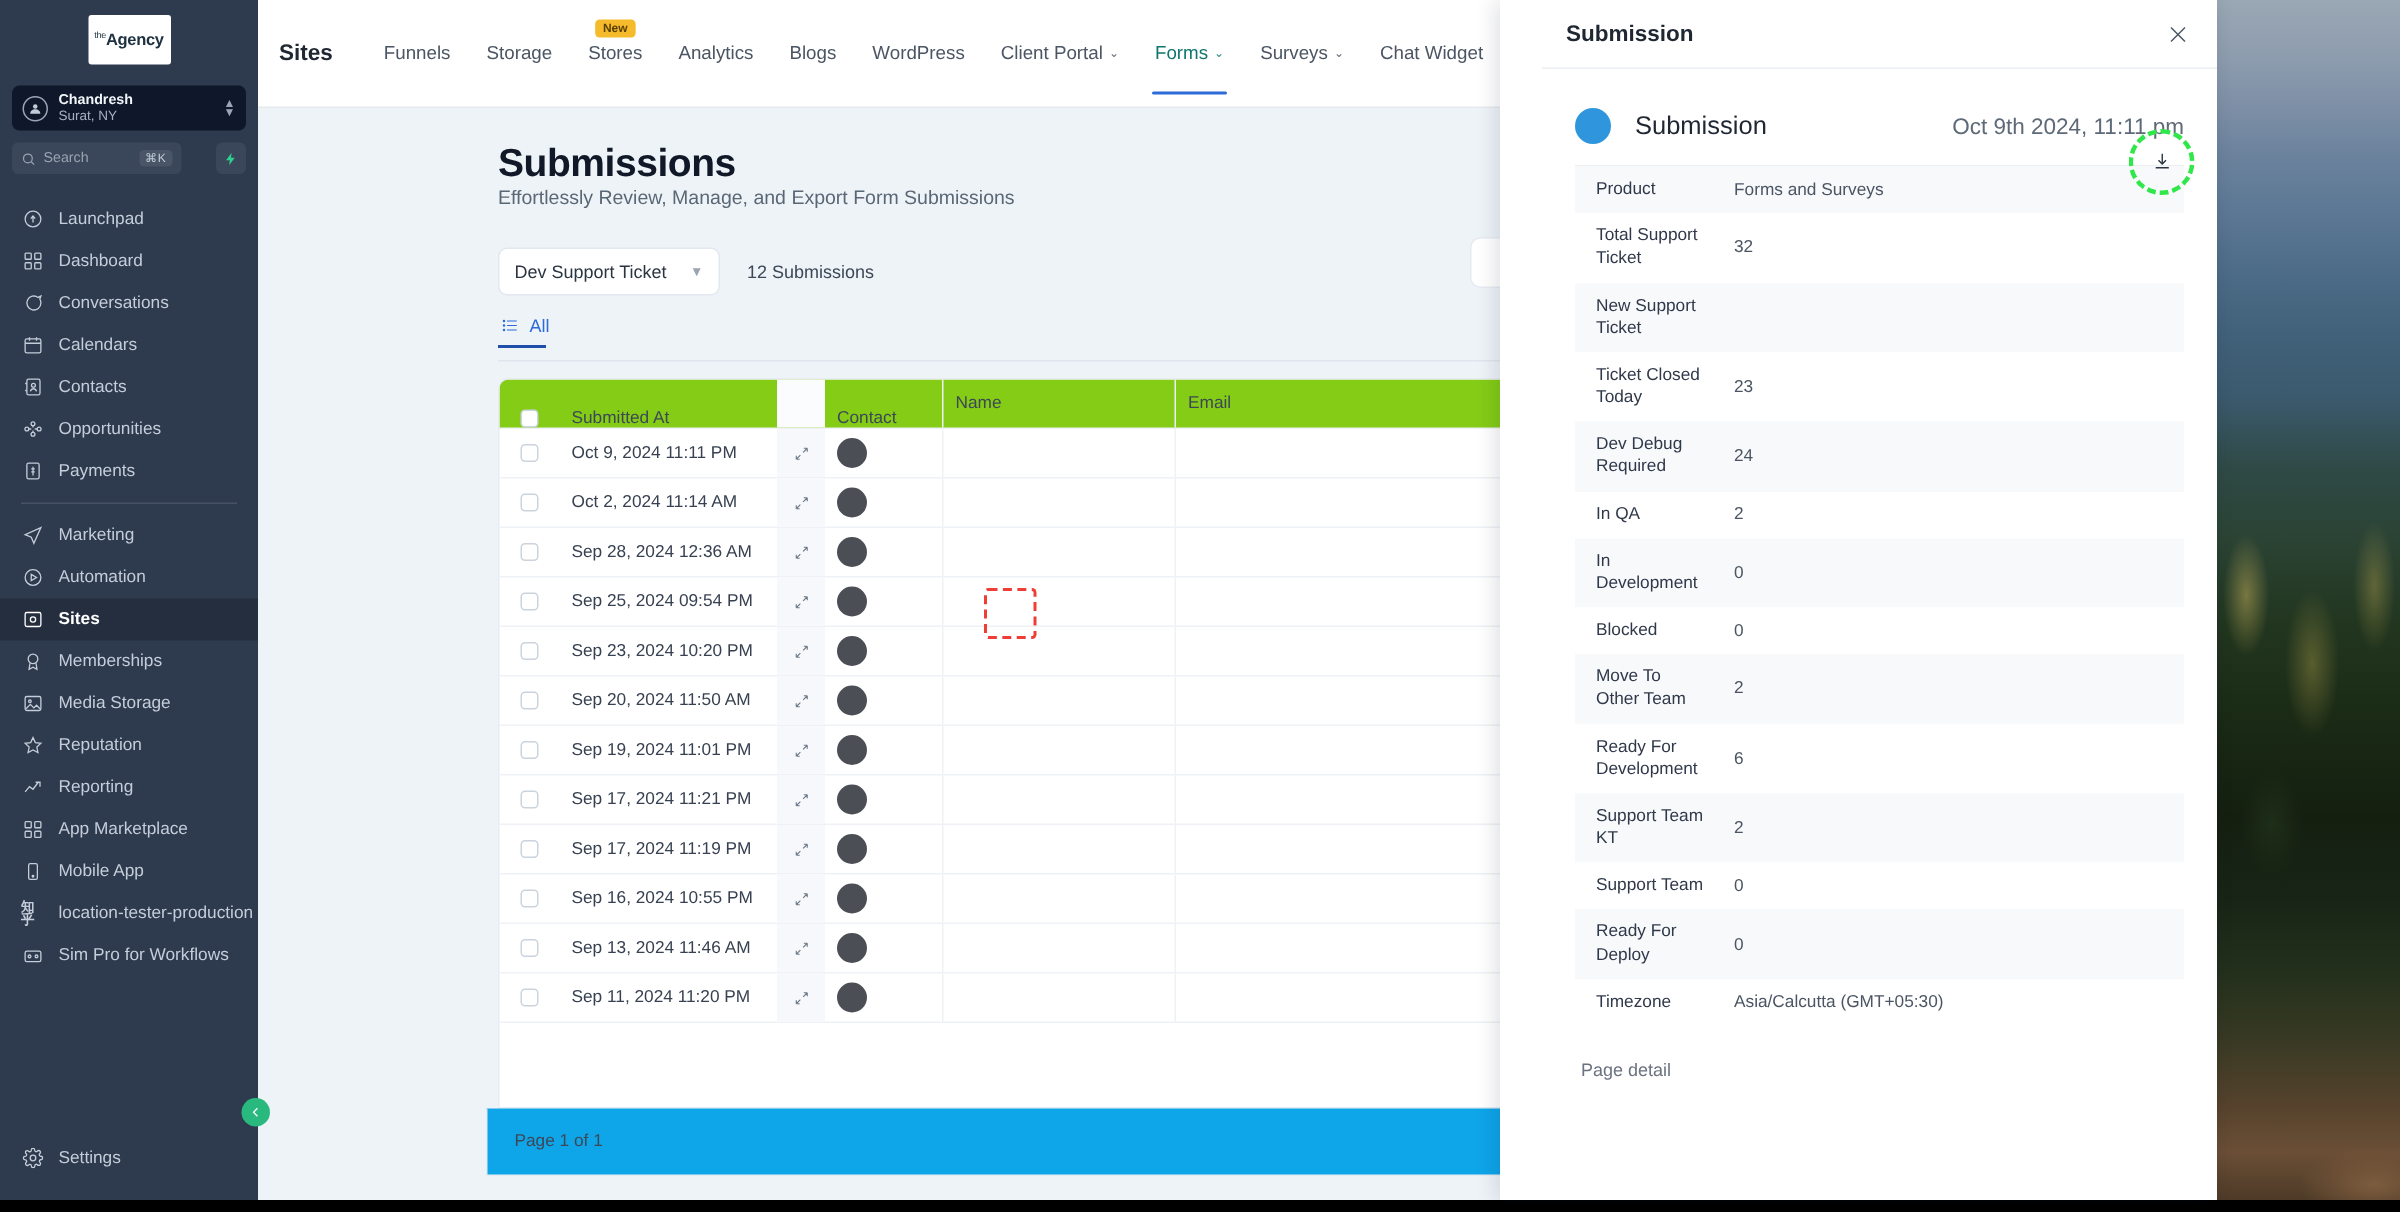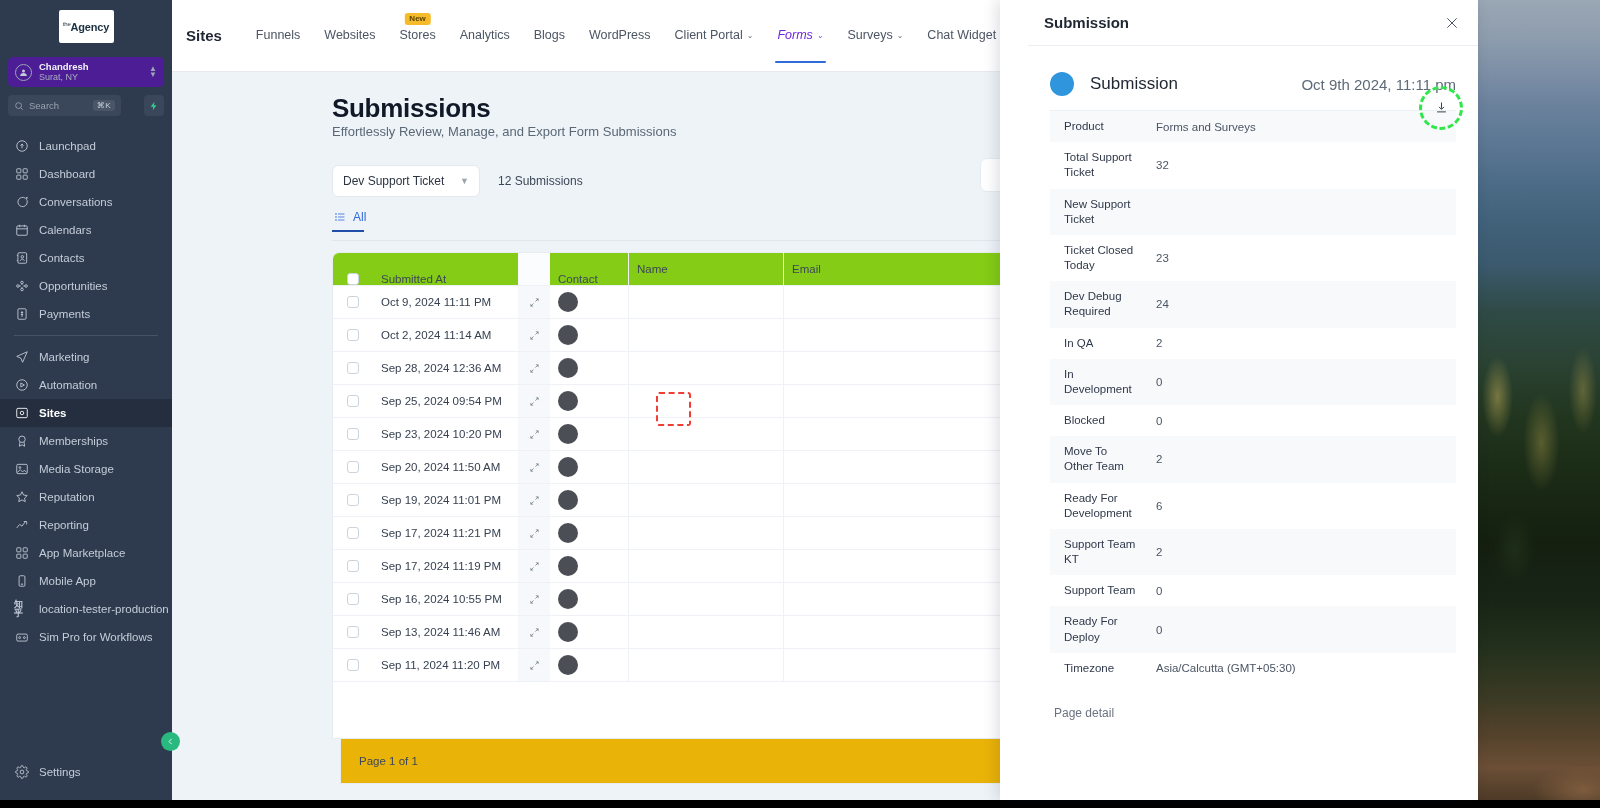--- a/index.html
+++ b/index.html
@@ -47,21 +47,21 @@
   }
   .logo-wrap { padding: 10px 0 8px; display: flex; justify-content: center; }
   .logo-box {
     width: 55px; height: 33px; background: #fff; border-radius: 2px;
     display: flex; align-items: center; justify-content: center;
   }
   .logo-text { font-size: 11px; font-weight: 700; color: #1c3040; letter-spacing: -.2px; }
   .logo-text sup { font-size: 6px; font-weight: 400; vertical-align: super; }
 
   .acct {
-    margin: 6px 8px 0; height: 30px; background: #4c1d95; border-radius: 5px;
+    margin: 6px 8px 0; height: 30px; background: #0f172a; border-radius: 5px;
     display: flex; align-items: center; padding: 0 7px; gap: 7px; cursor: pointer;
   }
   .acct-avatar {
     width: 17px; height: 17px; border-radius: 50%; border: 1.2px solid #9aa6b6;
     display: flex; align-items: center; justify-content: center; flex: none;
   }
   .acct-avatar svg { width: 9px; height: 9px; fill: #c3ccd8; }
   .acct-text { flex: 1; min-width: 0; line-height: 1.12; }
   .acct-name { font-size: 9.5px; font-weight: 700; color: #f2f5f8; }
   .acct-loc  { font-size: 9px; color: #a7b2c0; }
@@ -112,21 +112,21 @@
     position: absolute; left: 172px; top: 0; width: 1306px; height: 72px;
     background: #fff; display: flex; align-items: center; padding-left: 14px;
     border-bottom: 1px solid #e6eaee; overflow: hidden;
   }
   .topnav .brand { font-size: 15px; font-weight: 700; color: #1f2733; margin-right: 22px; }
   .topnav .navs { display: flex; align-items: flex-end; height: 100%; padding-bottom: 0; }
   .tnav {
     position: relative; font-size: 12.5px; color: #4b5563; padding: 16px 12px;
     height: 72px; display: flex; align-items: center; gap: 4px; cursor: pointer; white-space: nowrap;
   }
-  .tnav.sel { color: #6d28d9; font-style: italic; }
+  .tnav.sel { color: #0f766e; }
   .tnav.sel::after {
     content: ""; position: absolute; left: 10px; right: 10px; bottom: 8px;
     height: 2px; background: #2d6bd8; border-radius: 2px;
   }
   .tnav .chev { font-size: 8px; opacity: .85; }
   .newbadge {
     position: absolute; top: 14px; left: 50%; transform: translateX(-50%);
     background: #f5bb2a; color: #5b4202; font-size: 8px; font-weight: 700;
     border-radius: 3px; padding: 1px 5px; line-height: 1.3;
   }
@@ -183,22 +183,22 @@
   }
   .expand-ic { width: 11px; height: 11px; stroke: #6b7886; fill: none; stroke-width: 1.6; cursor: pointer; }
   .avatar-dot { width: 20px; height: 20px; border-radius: 50%; background: #4b4f55; }
 
   .hl-red {
     position: absolute; left: 484px; top: 320px; width: 35px; height: 34px;
     border: 2px dashed #ef3e36; border-radius: 3px; pointer-events: none; z-index: 9;
   }
 
   .pagerow {
-    position: absolute; left: 168px; top: 667px; width: 1000px; height: 45px;
-    background: #eab308; border: 1px solid #e7ecf2; border-top: none;
+    position: absolute; left: 152px; top: 667px; width: 1000px; height: 45px;
+    background: #0ea5e9; border: 1px solid #e7ecf2; border-top: none;
     display: flex; align-items: center; padding: 0 18px;
   }
   .page-label { font-size: 11.5px; color: #3d4857; }
   .per-page {
     position: absolute; right: 16px; top: 8px; width: 62px; height: 28px;
     background: #fff; border: 1px solid #e4eaf1; border-radius: 6px;
     display: flex; align-items: center; justify-content: space-between;
     padding: 0 9px; font-size: 11.5px; color: #2b3542; cursor: pointer;
   }
   .per-page .chev { color: #9aa5b1; font-size: 9px; }
@@ -491,21 +491,21 @@
       </svg>
   </div>
 
   <div class="topnav">
     <div class="brand">Sites</div>
     <div class="navs">
       <div class="tnav">
           <span>Funnels</span>
         </div>
       <div class="tnav">
-          <span>Websites</span>
+          <span>Storage</span>
         </div>
       <div class="tnav">
           <span class="newbadge">New</span>
           <span>Stores</span>
         </div>
       <div class="tnav">
           <span>Analytics</span>
         </div>
       <div class="tnav">
           <span>Blogs</span>

